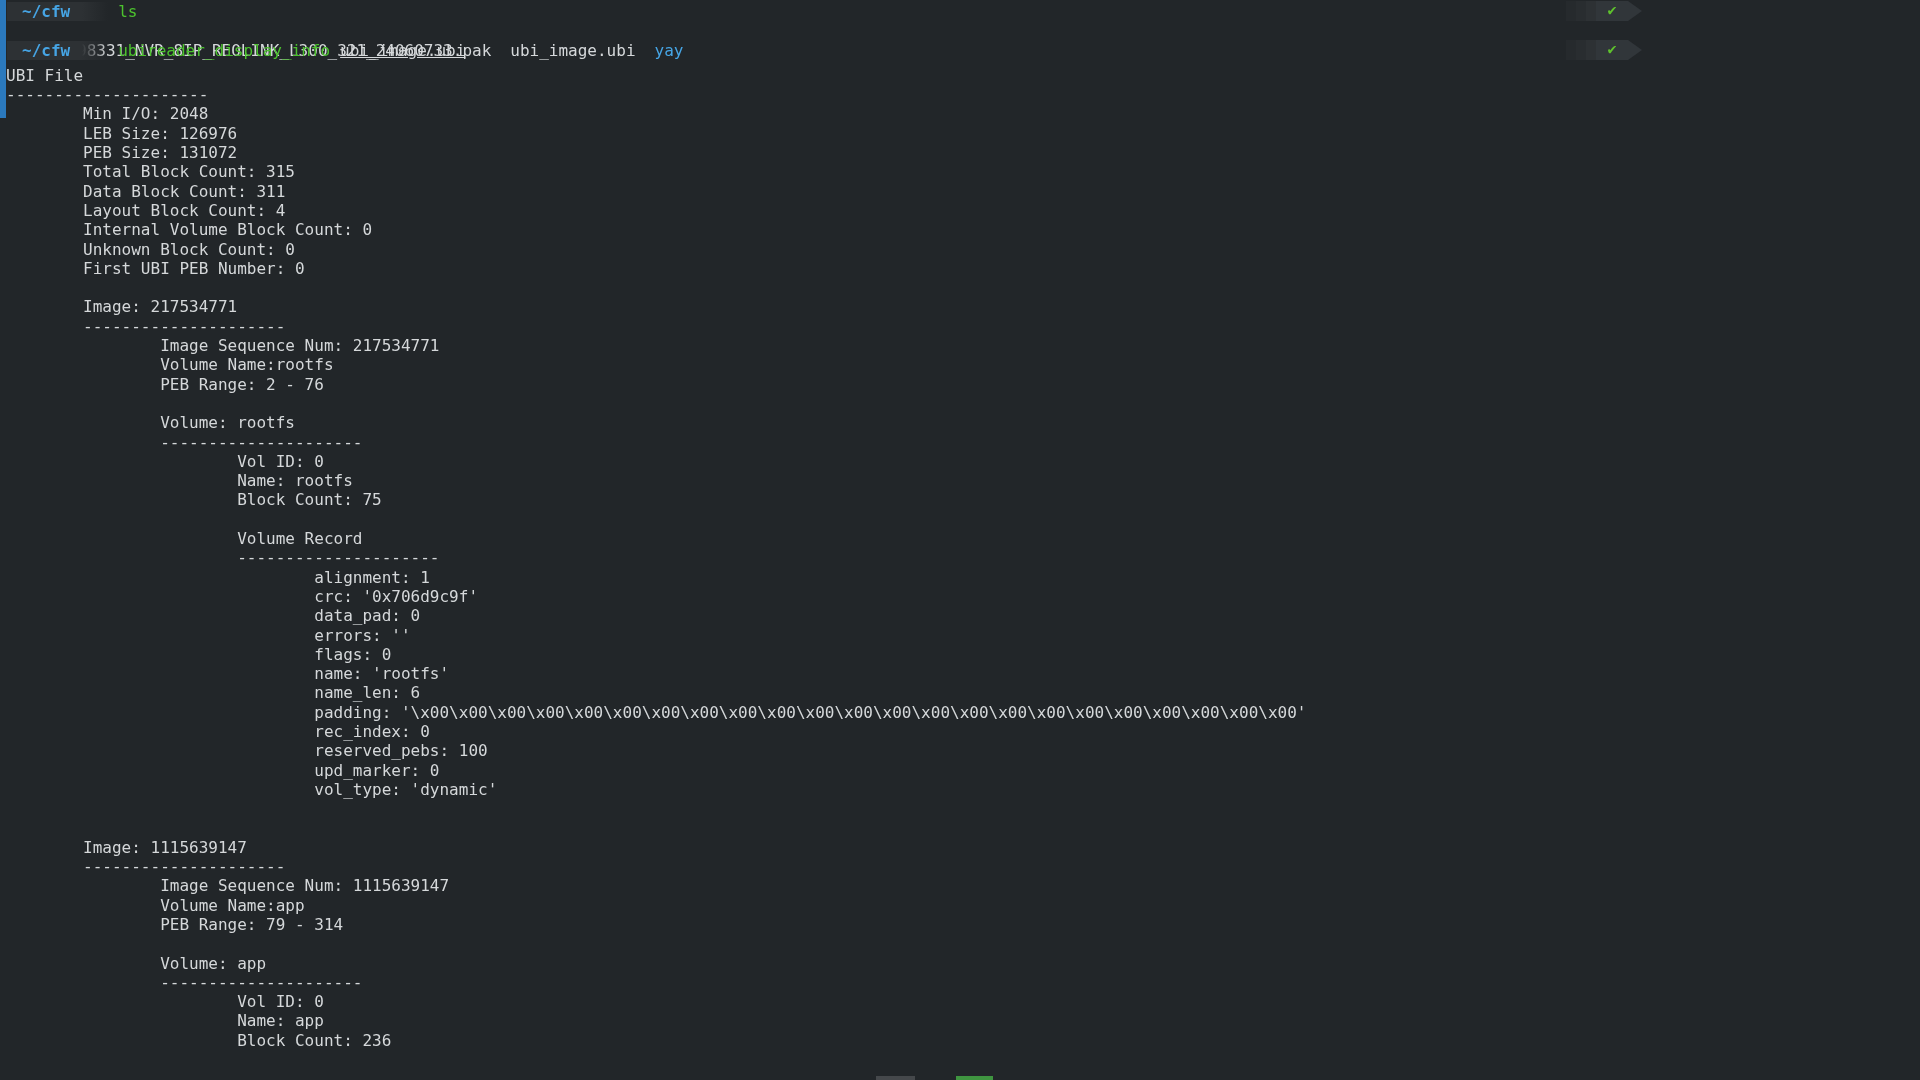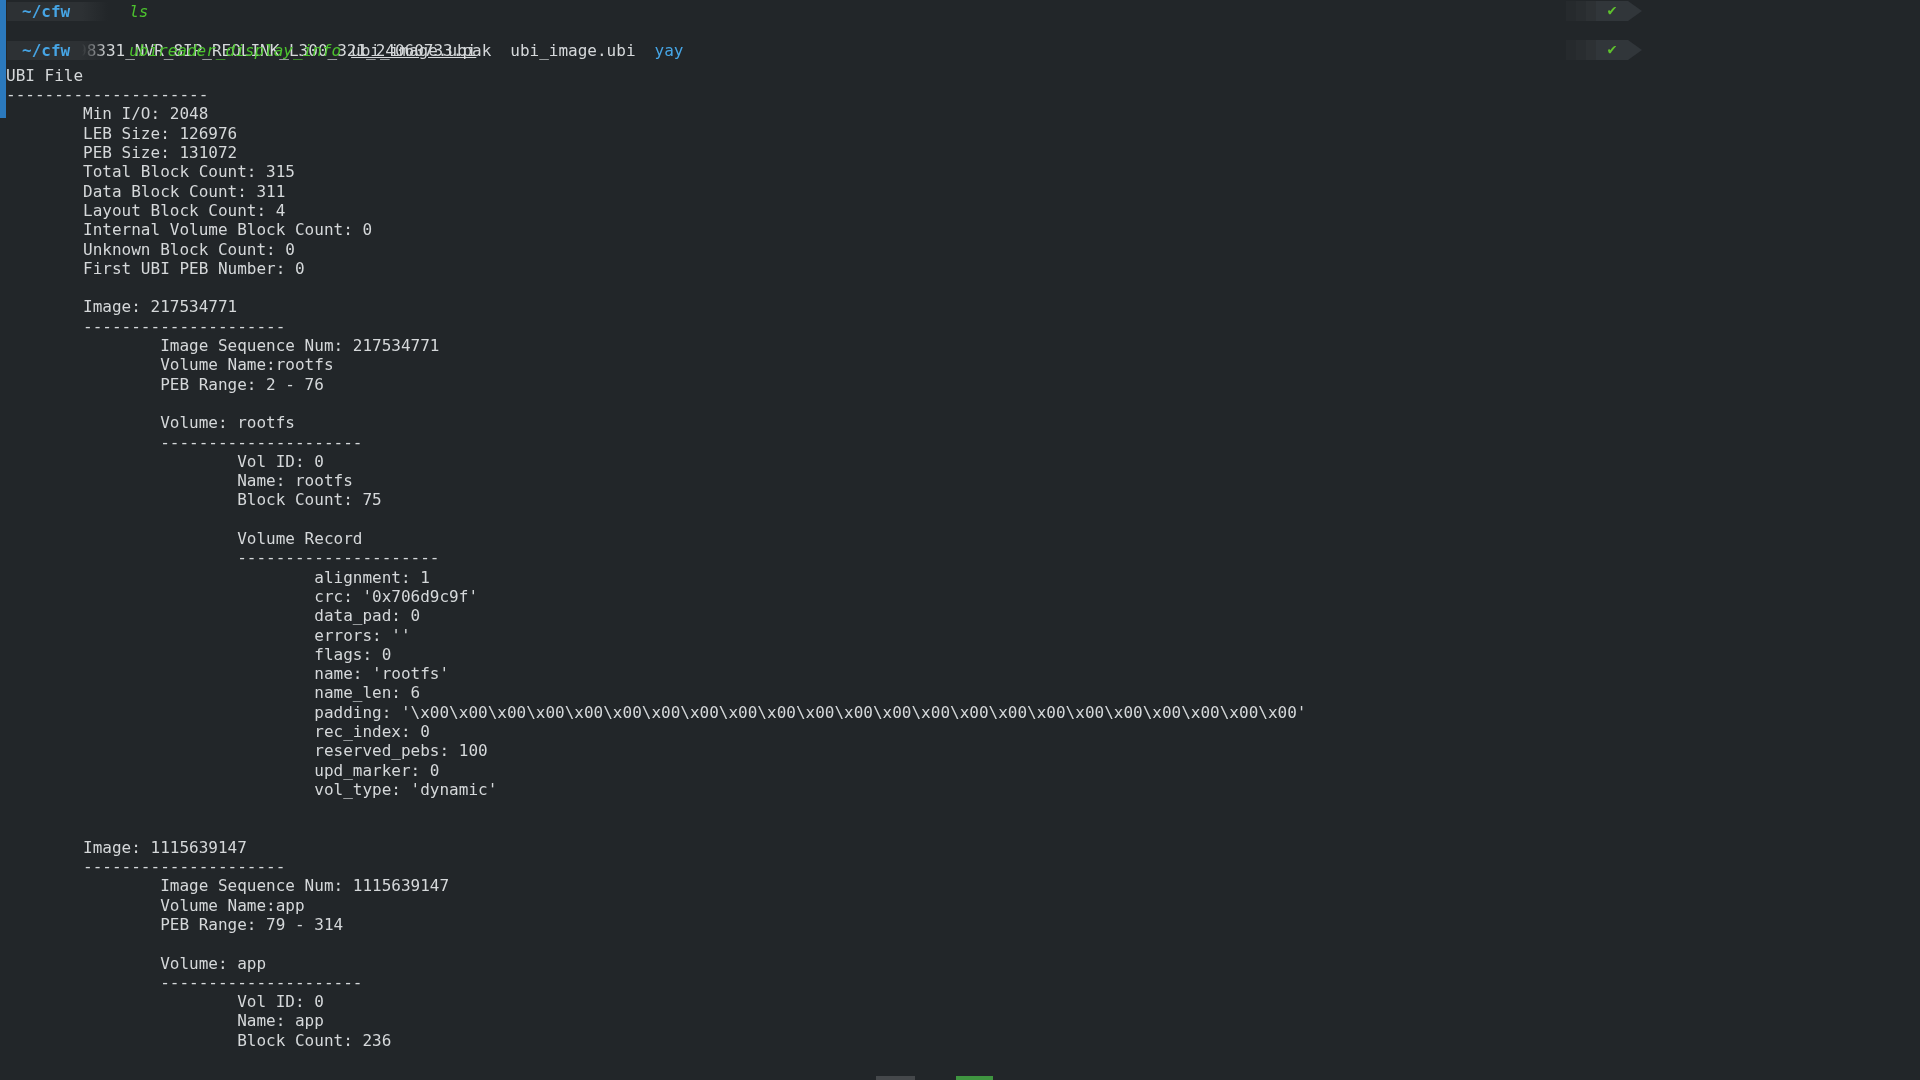--- a/index.html
+++ b/index.html
@@ -27,21 +27,21 @@
   .prompt-row{display:flex; align-items:flex-start;}
   .chip{
     display:inline-flex; align-items:center; height:19.3px;
     background:var(--chip-bg); color:var(--accent-blue); font-weight:bold;
     padding-left:15px; padding-right:12px; margin-left:7px;
   }
   .chip-fade{
     display:inline-block; width:26px; height:19.3px;
     background:linear-gradient(to right, var(--chip-bg), rgba(45,49,52,0));
   }
-  .cmd{color:var(--command-green); margin-left:21px;font-style:italic;}
+  .cmd{color:var(--command-green); margin-left:10px;}
   .arg{color:var(--foreground); text-decoration:underline; margin-left:10px;}
   .badge{position:absolute; left:1566px; top:-1px; height:20px; display:flex; align-items:stretch;}
   .fade{display:inline-block; width:10px; height:20px;}
   .f1{background:var(--badge-fade-1);} .f2{background:var(--badge-fade-2);} .f3{background:var(--badge-fade-3);}
   .badge-main{
     display:inline-flex; width:32px; height:20px; align-items:center; justify-content:center;
     background:var(--badge-bg);
   }
   .check{color:var(--check-green); font-weight:bold; font-size:15px;}
   .badge-arrow{

